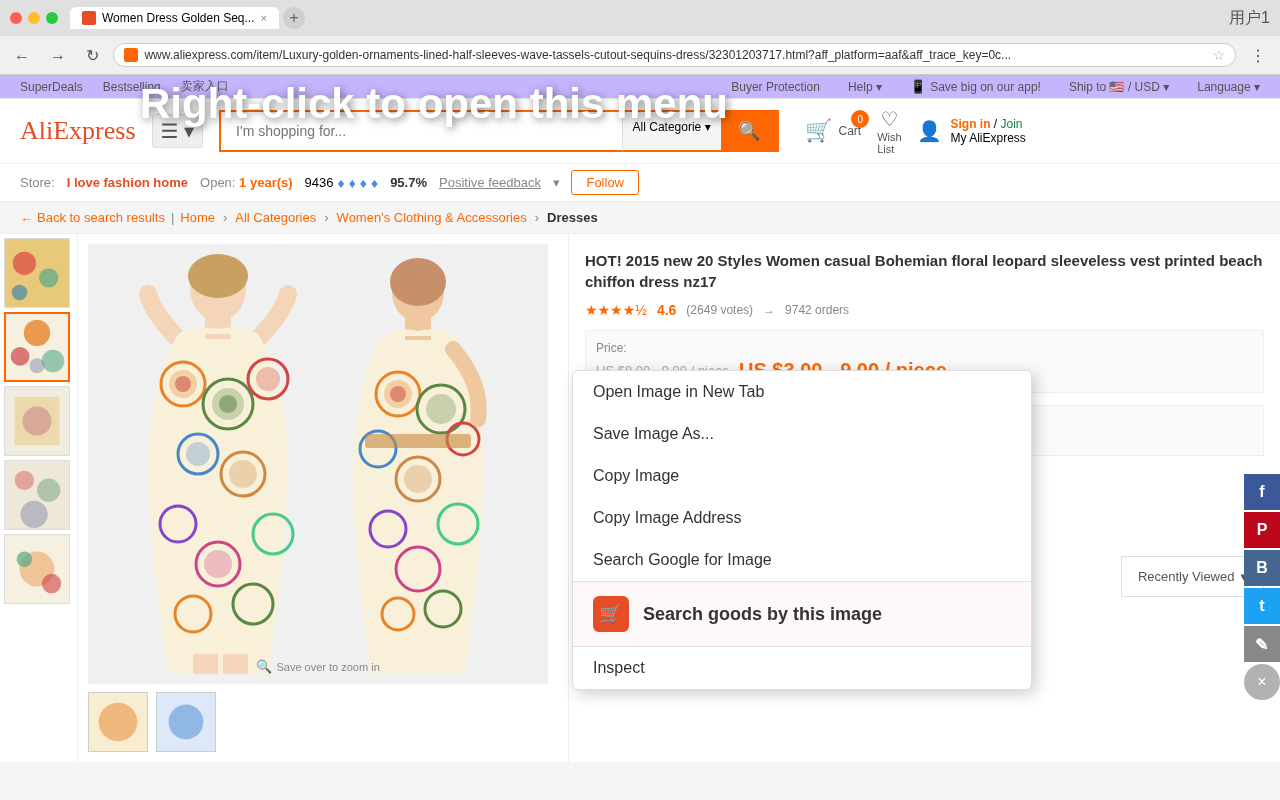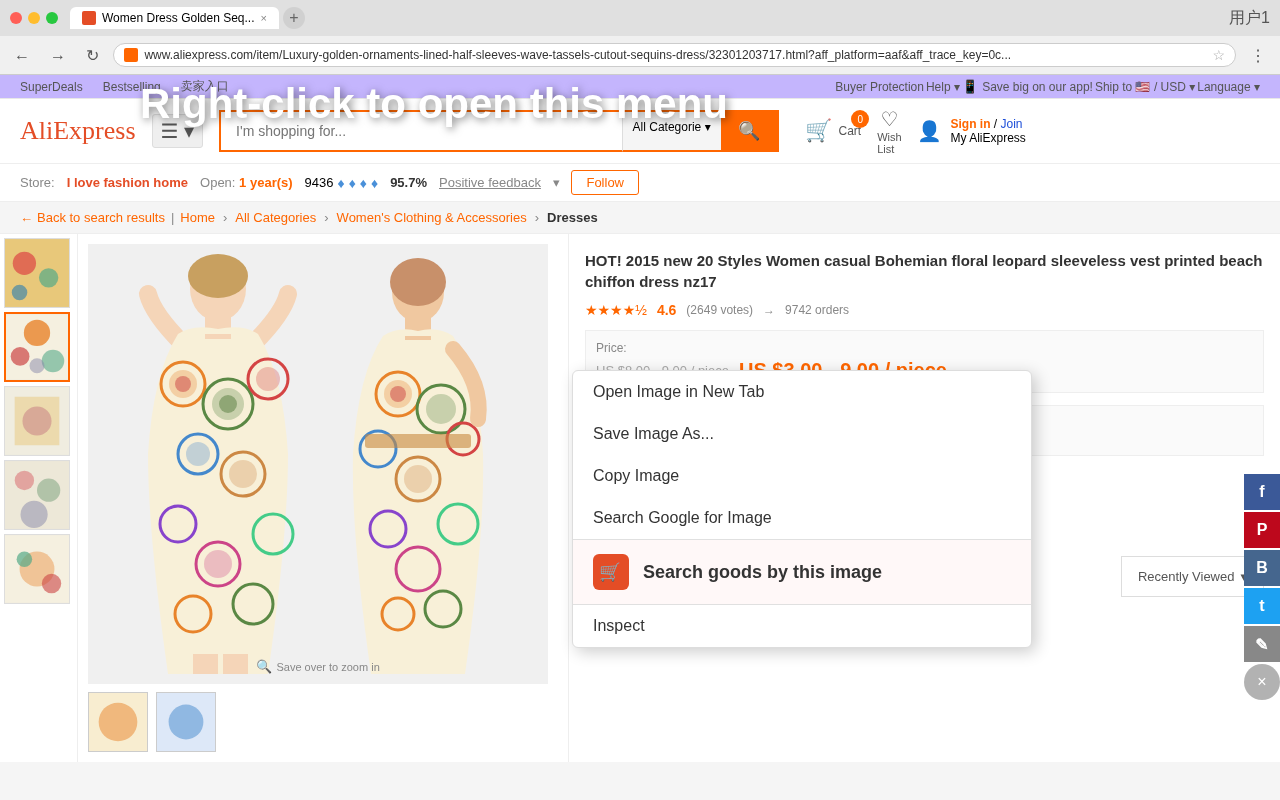--- a/index.html
+++ b/index.html
@@ -24,21 +24,21 @@
     .nav-btn:disabled { color: #bbb; cursor: default; }
     .url-bar { flex: 1; display: flex; align-items: center; background: white; border: 1px solid #ccc; border-radius: 20px; padding: 3px 10px; font-size: 12px; color: #333; gap: 6px; }
     .url-bar-favicon { width: 14px; height: 14px; background: #f60; border-radius: 2px; }
     .url-text { flex: 1; color: #333; font-size: 12px; }
     .url-star { color: #aaa; font-size: 14px; }
     .nav-menu-btn { background: none; border: none; cursor: pointer; color: #555; font-size: 16px; padding: 2px 6px; }
 
     
     .ali-topnav { background: #c4b5fd; border-bottom: 1px solid #e8e8e8; padding: 3px 20px; display: flex; align-items: center; gap: 20px; font-size: 12px; color: #555; }
     .ali-topnav-link { color: #555; cursor: pointer; }
-    .ali-topnav-right { margin-left: auto; display: flex; align-items: center; gap: 2px; }
+    .ali-topnav-right { margin-left: auto; display: flex; align-items: center; gap: 28px; }
     .ali-topnav-app { display: flex; align-items: center; gap: 4px; }
     .phone-icon { font-size: 13px; }
 
     
     .ali-header { background: white; padding: 8px 20px; display: flex; align-items: center; gap: 16px; border-bottom: 1px solid #eee; }
     .ali-logo { font-size: 26px; font-weight: normal; color: #e44d26; font-family: Georgia, serif; }
     .hamburger { font-size: 20px; cursor: pointer; color: #555; border: 1px solid #ddd; padding: 4px 8px; border-radius: 3px; }
     .search-container { flex: 1; display: flex; max-width: 560px; }
     .search-input { flex: 1; border: 2px solid #ff6600; padding: 8px 15px; font-size: 14px; outline: none; border-right: none; }
     .search-category { border: 2px solid #ff6600; border-right: none; border-left: 1px solid #ddd; padding: 8px 10px; background: #f5f5f5; font-size: 12px; cursor: pointer; white-space: nowrap; }
@@ -46,21 +46,21 @@
     .cart-btn { display: flex; align-items: center; gap: 6px; cursor: pointer; position: relative; margin-left: 10px; }
     .cart-icon { font-size: 22px; color: #555; }
     .cart-badge { background: #ff6600; color: white; border-radius: 50%; width: 18px; height: 18px; font-size: 10px; display: flex; align-items: center; justify-content: center; position: absolute; top: -8px; right: -8px; }
     .cart-label { font-size: 12px; color: #555; }
     .wishlist-btn { display: flex; flex-direction: column; align-items: center; cursor: pointer; }
     .wishlist-icon { font-size: 20px; color: #555; }
     .account-btn { display: flex; align-items: center; gap: 8px; cursor: pointer; }
     .account-icon { font-size: 20px; color: #555; }
     .account-text { font-size: 12px; }
     .account-text .signin { color: #ff6600; font-weight: bold; }
-    .account-text .join { color: #1d4ed8; margin-top: 48px; }
+    .account-text .join { color: #15803d; margin-top: 48px; }
 
     
     .store-bar { background: white; border-bottom: 1px solid #eee; padding: 6px 20px; display: flex; align-items: center; gap: 12px; font-size: 13px; }
     .store-label { color: #888; }
     .store-name { color: #e44d26; font-weight: bold; cursor: pointer; }
     .store-open { color: #888; }
     .store-years { color: #ff6600; font-weight: bold; }
     .store-rating { display: flex; align-items: center; gap: 4px; }
     .diamond { color: #4a90d9; font-size: 14px; }
     .feedback-score { font-weight: bold; color: #333; }
@@ -484,20 +484,23 @@
     <div class="context-menu-item">
       <span>Open Image in New Tab</span>
     </div>
     <div class="context-menu-item">
       <span>Save Image As...</span>
     </div>
     <div class="context-menu-item">
       <span>Copy Image</span>
     </div>
     <div class="context-menu-item">
+      <span>Copy Image Address</span>
+    </div>
+    <div class="context-menu-item">
       <span>Search Google for Image</span>
     </div>
     <div class="context-menu-divider"></div>
     <div class="context-menu-special">
       <div class="context-special-icon">🛒</div>
       <span class="context-special-text">Search goods by this image</span>
     </div>
     <div class="context-menu-divider"></div>
     <div class="context-menu-item">
       <span>Inspect</span>

